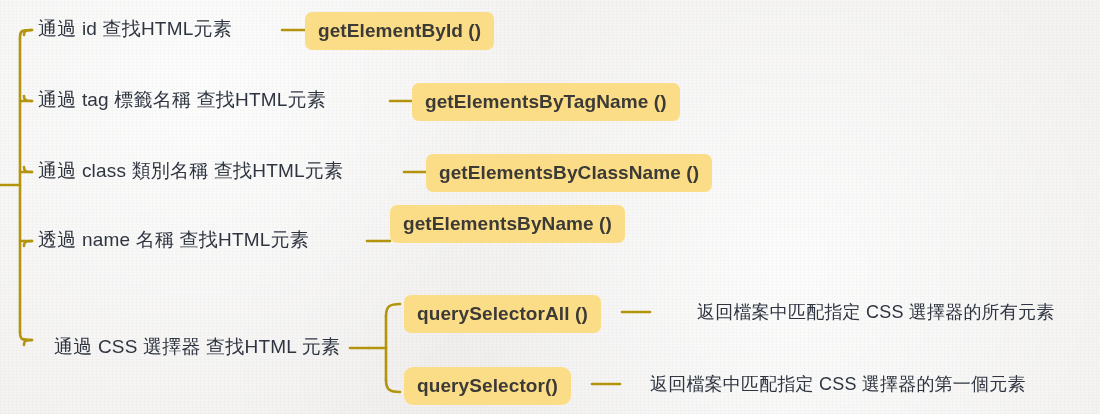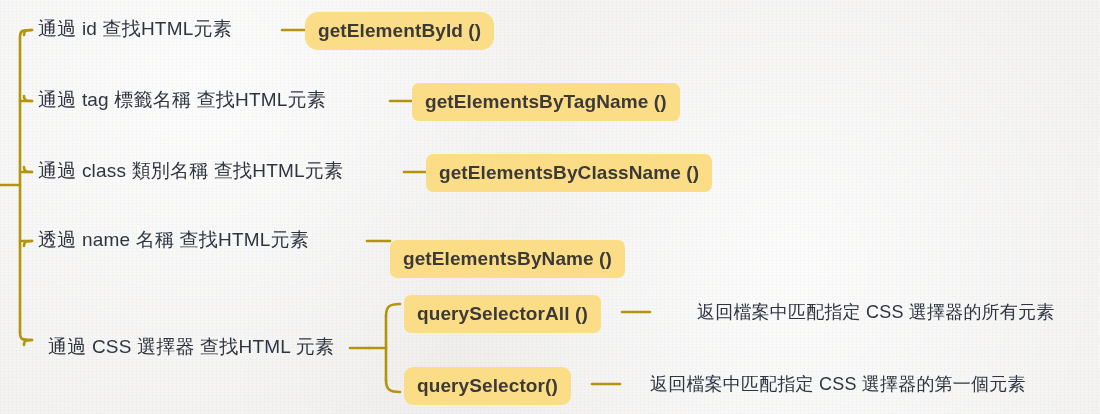--- a/index.html
+++ b/index.html
@@ -93,32 +93,32 @@
       <path d="M369,348 L386,348"></path>
       <path d="M386,316 C386,306 390,304 400,304"></path>
       <path d="M386,380 C386,390 390,392 400,392"></path>
 
       <path d="M622,312 L650,312"></path>
       <path d="M592,384 L620,384"></path>
     </g>
   </svg>
 
   <div class="node" style="left:38px;top:19px;">通過 id 查找HTML元素</div>
-  <div class="badge" style="left:305px;top:12px;border-radius:13px;">getElementById ()</div>
+  <div class="badge" style="left:305px;top:12px;">getElementById ()</div>
 
   <div class="node" style="left:38px;top:90px;">通過 tag 標籤名稱 查找HTML元素</div>
   <div class="badge" style="left:412px;top:83px;">getElementsByTagName ()</div>
 
   <div class="node" style="left:38px;top:161px;">通過 class 類別名稱 查找HTML元素</div>
   <div class="badge" style="left:426px;top:154px;">getElementsByClassName ()</div>
 
   <div class="node" style="left:38px;top:230px;">透過 name 名稱 查找HTML元素</div>
-  <div class="badge" style="left:390px;top:240px;">getElementsByName ()</div>
+  <div class="badge" style="left:390px;top:205px;">getElementsByName ()</div>
 
-  <div class="node" style="left:48px;top:337px;">通過 CSS 選擇器 查找HTML 元素</div>
+  <div class="node" style="left:54px;top:337px;">通過 CSS 選擇器 查找HTML 元素</div>
 
   <div class="badge" style="left:404px;top:295px;">querySelectorAll ()</div>
   <div class="desc" style="left:660px;top:303px;margin-left:37px;">返回檔案中匹配指定 CSS 選擇器的所有元素</div>
 
   <div class="badge" style="left:404px;top:367px;border-radius:9px;">querySelector()</div>
   <div class="desc" style="left:630px;top:375px;margin-left:20px;">返回檔案中匹配指定 CSS 選擇器的第一個元素</div>
 
 </div>
 
 </body></html>

